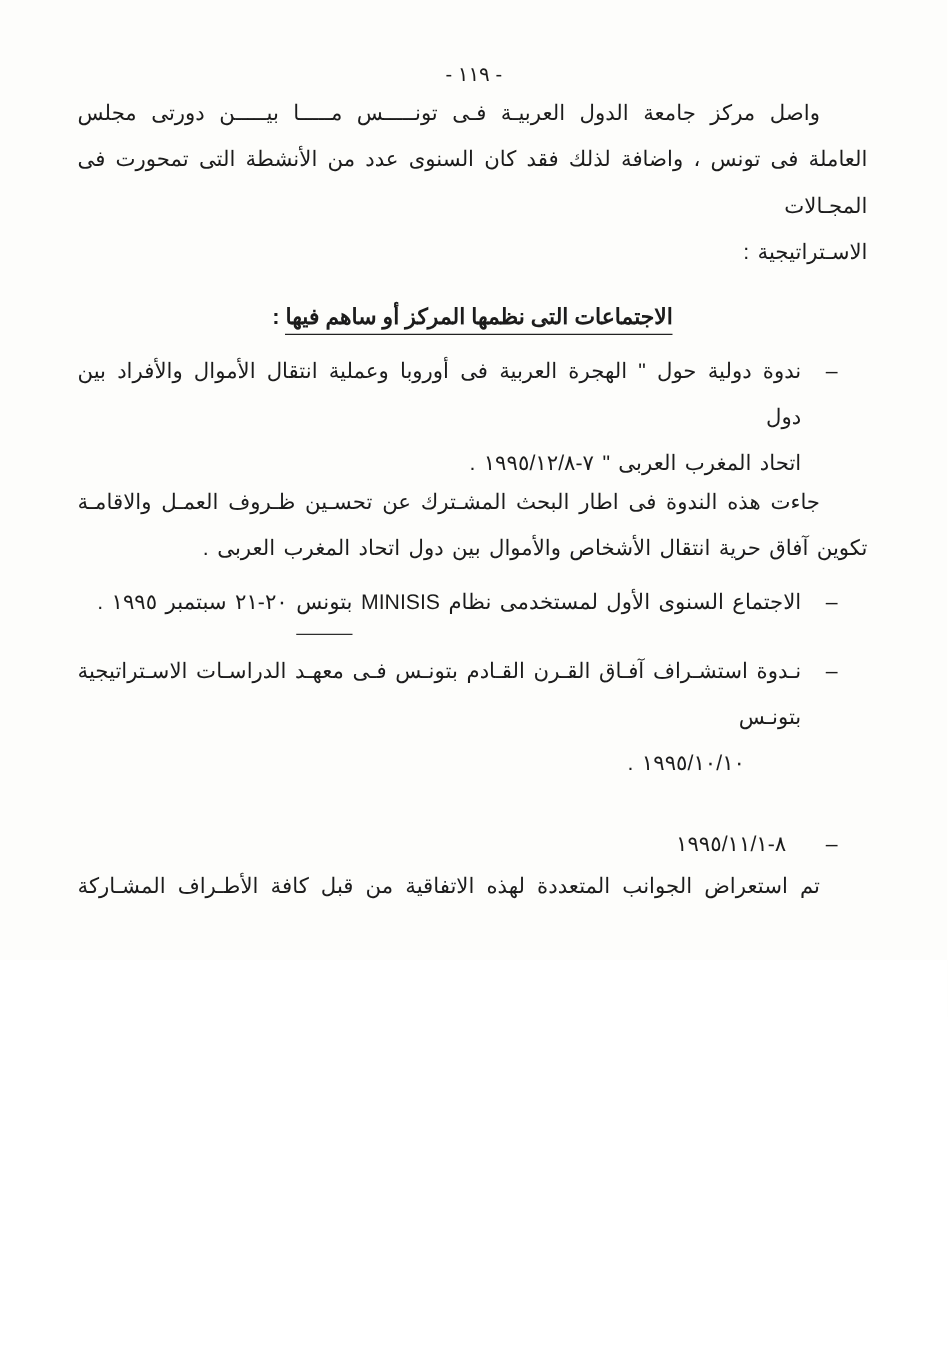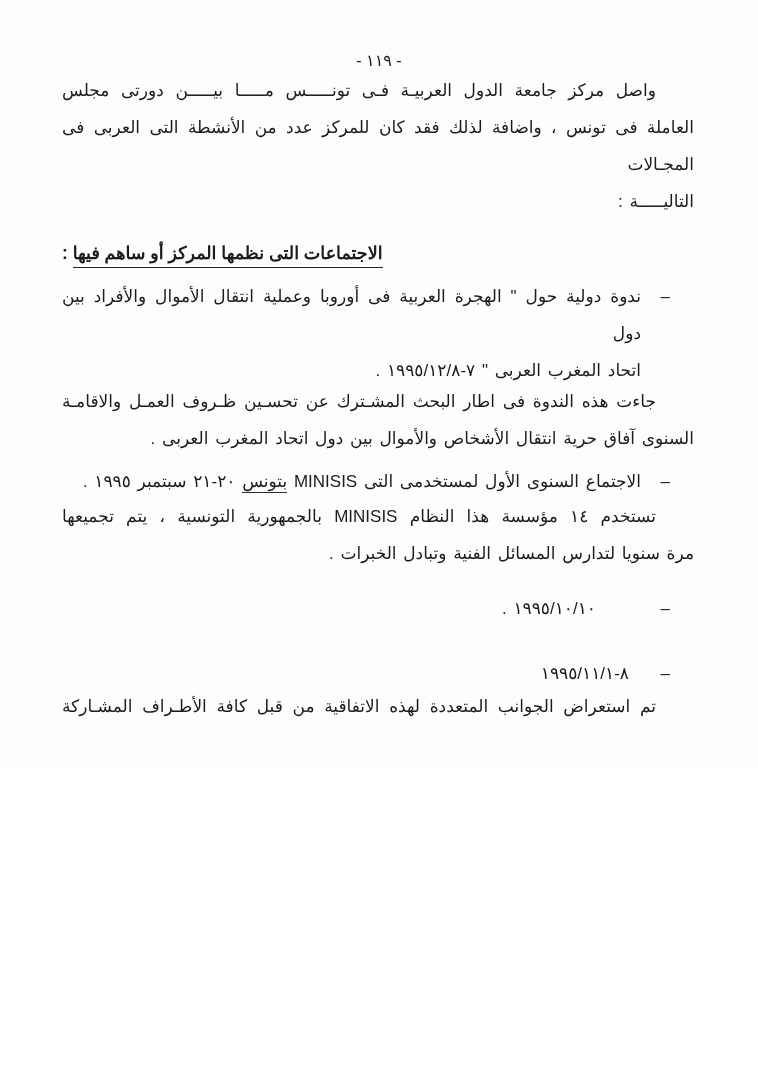--- a/index.html
+++ b/index.html
@@ -32,21 +32,21 @@
   .line.no-stretch{text-align:justify;text-align-last:auto;text-align-last:right;}
   .line.indent{text-indent:38px;}
   .line.dl45{padding-right:45px;}
   .line.dl12{padding-right:12px;margin-top:28px;}
   .intro{}
   .heading{
     margin-top:16px;
     font-size:17.5px;
     font-weight:bold;
     line-height:34px;
-    text-align:left;
+    text-align:center;
   }
   .heading .uline-head{
     border-bottom:1.7px solid #222;
     padding-bottom:4px;
   }
   .bullet{position:relative;padding-right:53px;}
   .bullet .dash{
     position:absolute;
     right:24px;top:0;
     font-size:17px;line-height:37px;
@@ -55,65 +55,62 @@
   .b1{margin-top:8px;}
   .d1{margin-top:-6px;}
   .b2{margin-top:6px;}
   .d2{margin-top:-2px;}
   .b3{margin-top:18px;}
   .b4{margin-top:16px;}
   .final{margin-top:-4px;}
   .uw{
     text-decoration:none;
     border-bottom:1.4px solid #2d2d2d;
-    padding-bottom:1px;
+    padding-bottom:16px;
   }
 </style>
 </head>
 <body>
 
 <div class="page">
 
   <div class="page-number">- ١١٩ -</div>
 
   <div class="content">
 
     <div class="intro">
       <span class="line indent">واصل مركز جامعة الدول العربيـة فـى تونـــــس مـــــا بيـــــن دورتى مجلس</span>
-      <span class="line">العاملة فى تونس ، واضافة لذلك فقد كان للمركز عدد من الأنشطة التى العربى فى المجـالات</span>
-      <span class="line no-stretch">التاليـــــة :</span>
+      <span class="line">العاملة فى تونس ، واضافة لذلك فقد كان السنوى عدد من الأنشطة التى تمحورت فى المجـالات</span>
+      <span class="line no-stretch">الاسـتراتيجية :</span>
     </div>
 
     <div class="heading">
       <span class="uline-head">الاجتماعات التى نظمها المركز أو ساهم فيها</span><span> :</span>
     </div>
 
     <div class="bullet b1">
       <span class="dash">–</span>
       <span class="line">ندوة دولية حول " الهجرة العربية فى أوروبا وعملية انتقال الأموال والأفراد بين دول</span>
       <span class="line no-stretch">اتحاد المغرب العربى " ٧-٨‏/‏١٢‏/‏١٩٩٥ .</span>
     </div>
 
     <div class="d1">
       <span class="line indent">جاءت هذه الندوة فى اطار البحث المشـترك عن تحسـين ظـروف العمـل والاقامـة</span>
-      <span class="line no-stretch">السنوى آفاق حرية انتقال الأشخاص والأموال بين دول اتحاد المغرب العربى .</span>
+      <span class="line no-stretch">تكوين آفاق حرية انتقال الأشخاص والأموال بين دول اتحاد المغرب العربى .</span>
     </div>
 
     <div class="bullet b2">
       <span class="dash">–</span>
-      <span class="line no-stretch"><span>الاجتماع السنوى الأول لمستخدمى التى MINISIS </span><span class="uw">بتونس</span><span> ٢٠-٢١ سبتمبر ١٩٩٥ .</span></span>
+      <span class="line no-stretch"><span>الاجتماع السنوى الأول لمستخدمى نظام MINISIS </span><span class="uw">بتونس</span><span> ٢٠-٢١ سبتمبر ١٩٩٥ .</span></span>
     </div>
 
-    <div class="d2">
-      <span class="line indent">تستخدم ١٤ مؤسسة هذا النظام MINISIS بالجمهورية التونسية ، يتم تجميعها</span>
-      <span class="line no-stretch">مرة سنويا لتدارس المسائل الفنية وتبادل الخبرات .</span>
-    </div>
 
     <div class="bullet b3">
       <span class="dash">–</span>
+      <span class="line">نـدوة استشـراف آفـاق القـرن القـادم بتونـس فـى معهـد الدراسـات الاسـتراتيجية بتونـس</span>
       <span class="line no-stretch dl45">١٠‏/‏١٠‏/‏١٩٩٥ .</span>
     </div>
 
     <div class="bullet b4">
       <span class="dash">–</span>
       <span class="line no-stretch dl12">٨-١‏/‏١١‏/‏١٩٩٥</span>
     </div>
 
     <div class="final">
       <span class="line indent">تم استعراض الجوانب المتعددة لهذه الاتفاقية من قبل كافة الأطـراف المشـاركة</span>

